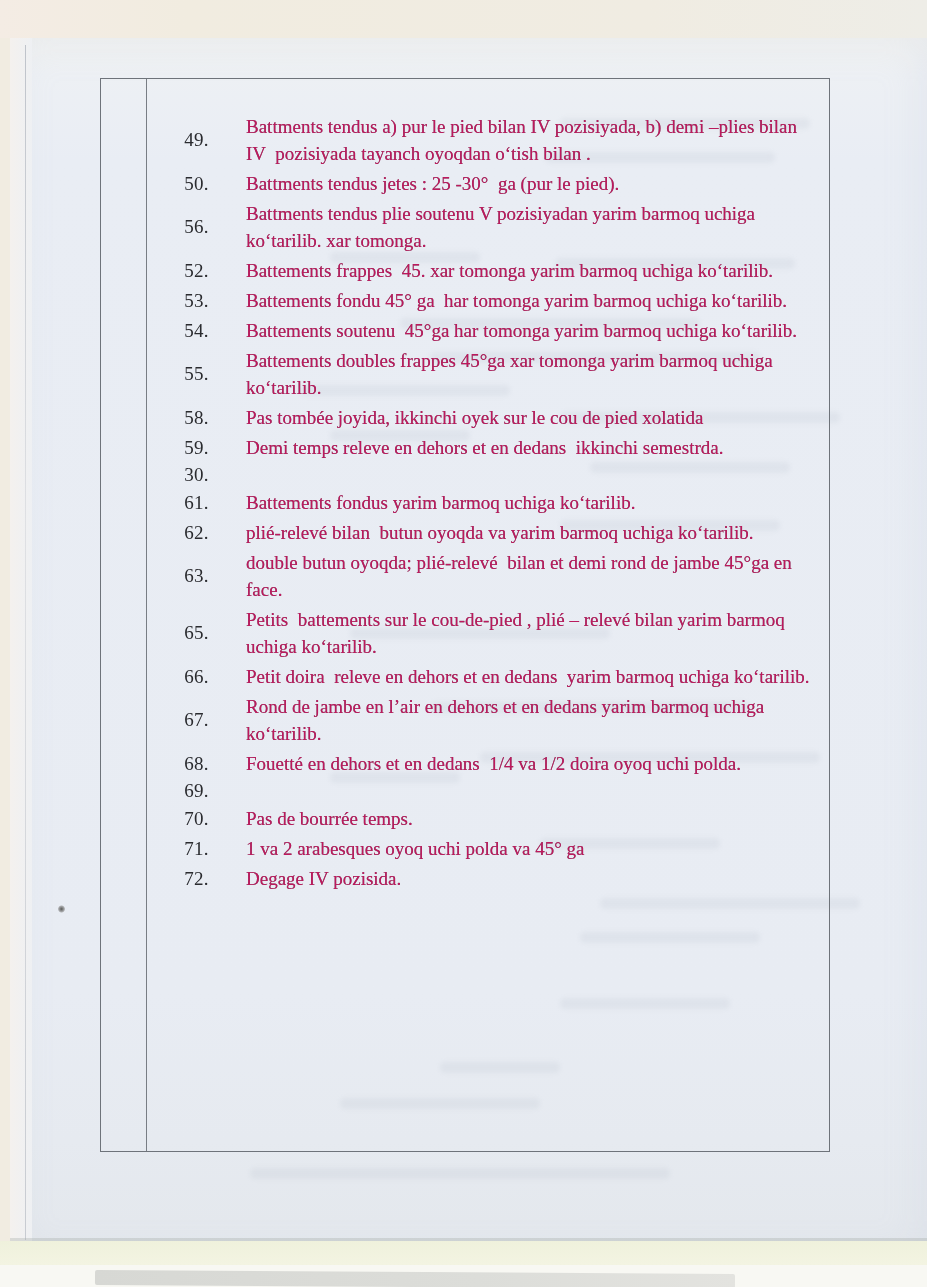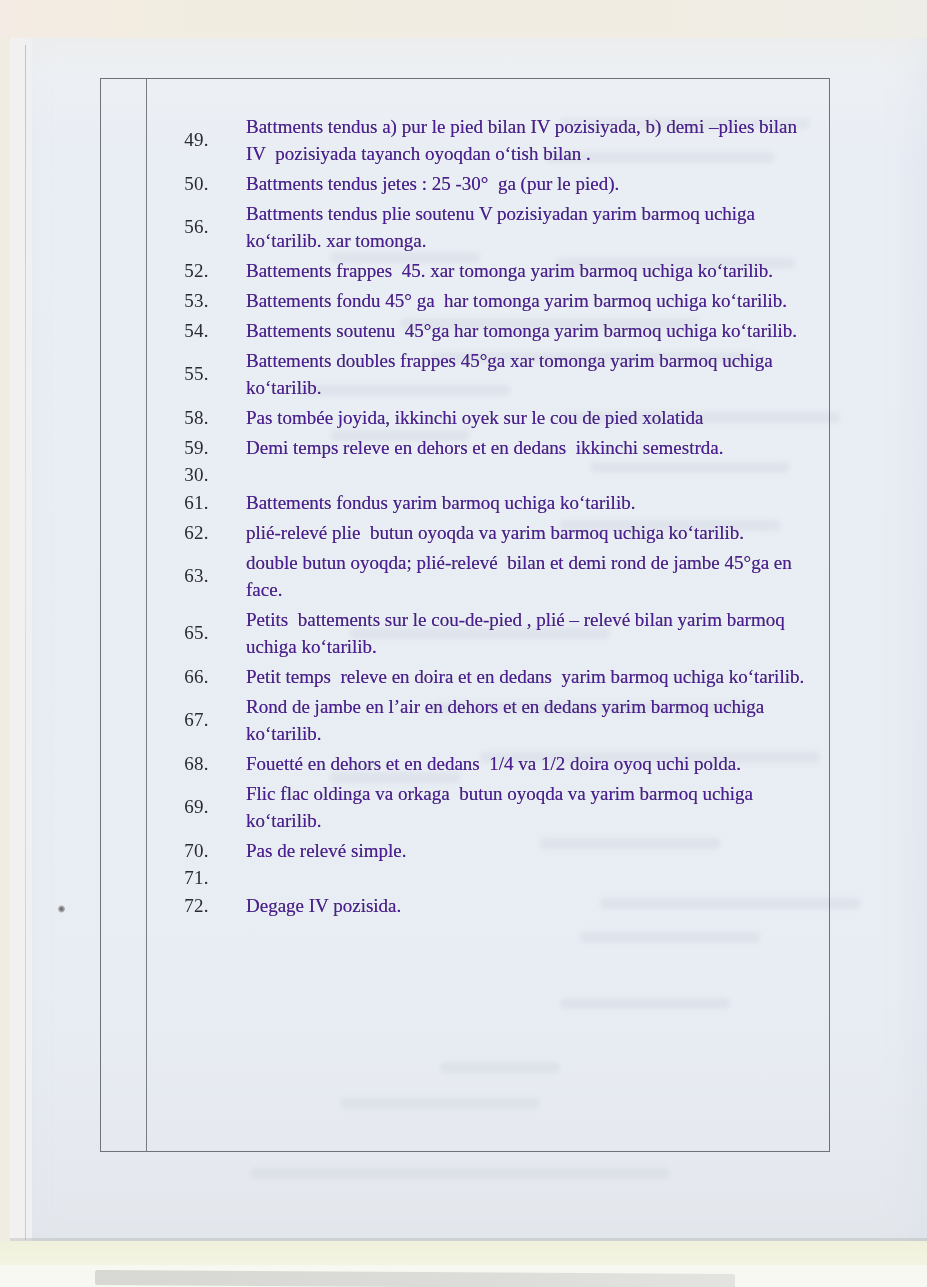--- a/index.html
+++ b/index.html
@@ -50,21 +50,21 @@
   }
   .rows{
     position:absolute;left:46px;top:3px;right:0;bottom:0;margin-top:28px;
   }
   .row{display:flex;margin:3px 0;}
   .num{
     width:99px;flex:0 0 99px;text-align:center;align-self:center;
     font-size:19px;color:#2a2b2f;letter-spacing:.3px;
   }
   .txt{
-    flex:1;padding-right:14px;font-size:19px;line-height:27px;color:#4c1d95;
+    flex:1;padding-right:14px;font-size:19px;line-height:27px;color:#be185d;
     white-space:pre-wrap;text-shadow:0 0 .4px rgba(40,40,45,.65);
   }
 </style>
 </head>
 <body>
 
 <div class="top-band"></div>
 <div class="page"></div>
 <div class="page-left-light"></div>
 <div class="fold-line"></div>
@@ -135,52 +135,52 @@
       </div>
       <div class="row">
         <div class="num">30.</div>
       </div>
       <div class="row">
         <div class="num">61.</div>
         <div class="txt">Battements fondus yarim barmoq uchiga ko‘tarilib.</div>
       </div>
       <div class="row">
         <div class="num">62.</div>
-        <div class="txt">plié-relevé plie  butun oyoqda va yarim barmoq uchiga ko‘tarilib.</div>
+        <div class="txt">plié-relevé bilan  butun oyoqda va yarim barmoq uchiga ko‘tarilib.</div>
       </div>
       <div class="row">
         <div class="num">63.</div>
         <div class="txt">double butun oyoqda; plié-relevé  bilan et demi rond de jambe 45°ga en face.</div>
       </div>
       <div class="row">
         <div class="num">65.</div>
         <div class="txt">Petits  battements sur le cou-de-pied , plié – relevé bilan yarim barmoq uchiga ko‘tarilib.</div>
       </div>
       <div class="row">
         <div class="num">66.</div>
-        <div class="txt">Petit temps  releve en doira et en dedans  yarim barmoq uchiga ko‘tarilib.</div>
+        <div class="txt">Petit doira  releve en dehors et en dedans  yarim barmoq uchiga ko‘tarilib.</div>
       </div>
       <div class="row">
         <div class="num">67.</div>
         <div class="txt">Rond de jambe en l’air en dehors et en dedans yarim barmoq uchiga ko‘tarilib.</div>
       </div>
       <div class="row">
         <div class="num">68.</div>
         <div class="txt">Fouetté en dehors et en dedans  1/4 va 1/2 doira oyoq uchi polda.</div>
       </div>
       <div class="row">
         <div class="num">69.</div>
-        <div class="txt">Flic flac oldinga va orkaga  butun oyoqda va yarim barmoq uchiga ko‘tarilib.</div>
       </div>
       <div class="row">
         <div class="num">70.</div>
-        <div class="txt">Pas de relevé simple.</div>
+        <div class="txt">Pas de bourrée temps.</div>
       </div>
       <div class="row">
         <div class="num">71.</div>
+        <div class="txt">1 va 2 arabesques oyoq uchi polda va 45° ga</div>
       </div>
       <div class="row">
         <div class="num">72.</div>
         <div class="txt">Degage IV pozisida.</div>
       </div>
     </div>
 </div>
 
 <div class="band-edge"></div>
 <div class="band-yellow"></div>

